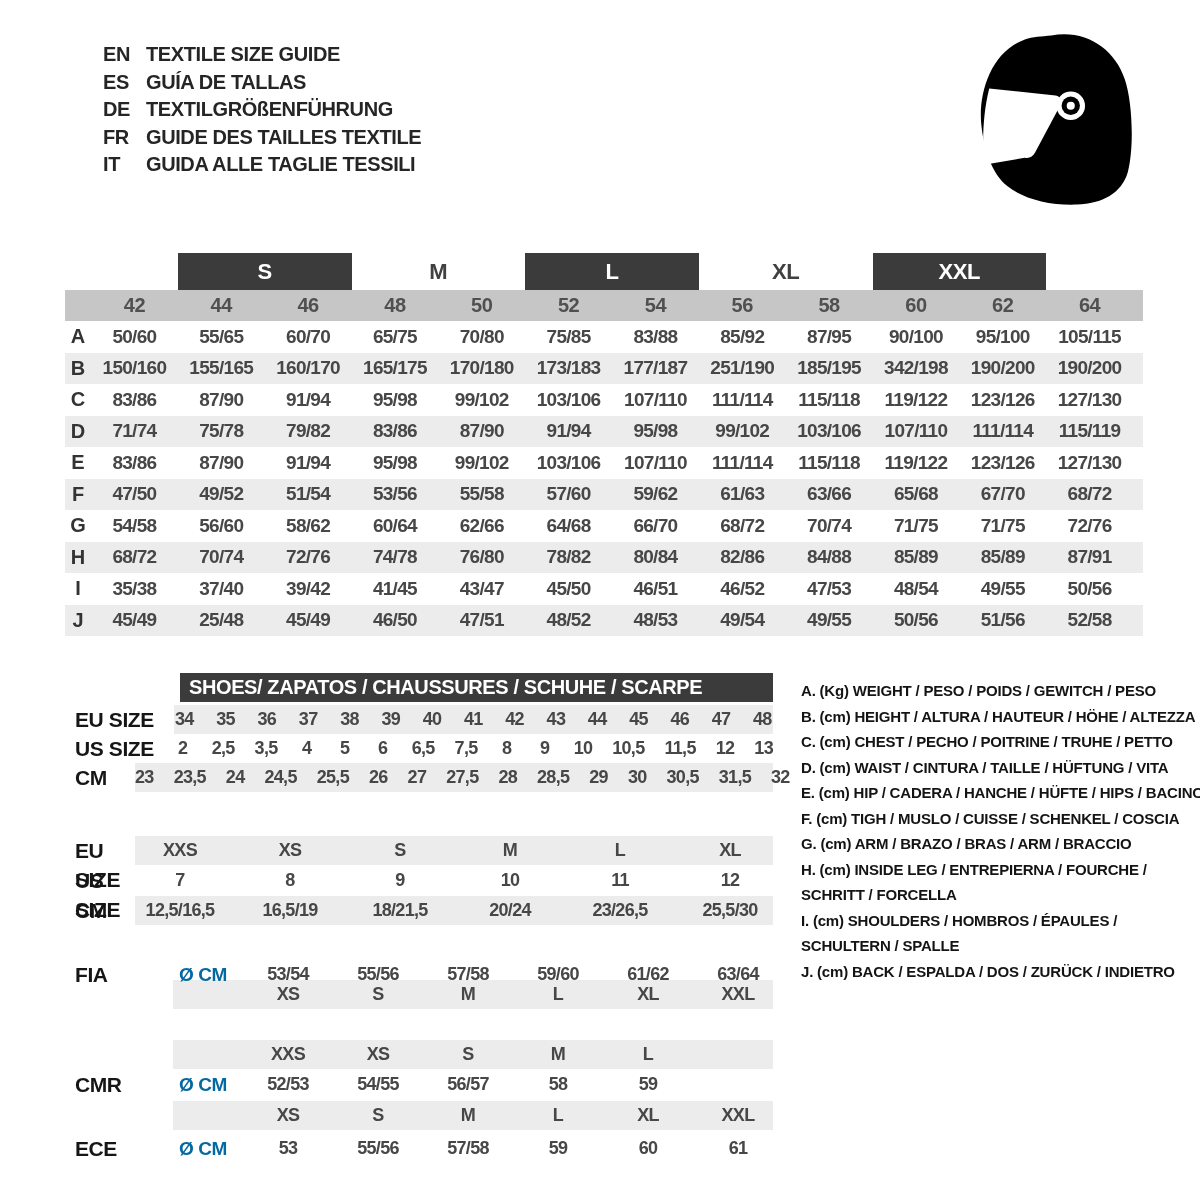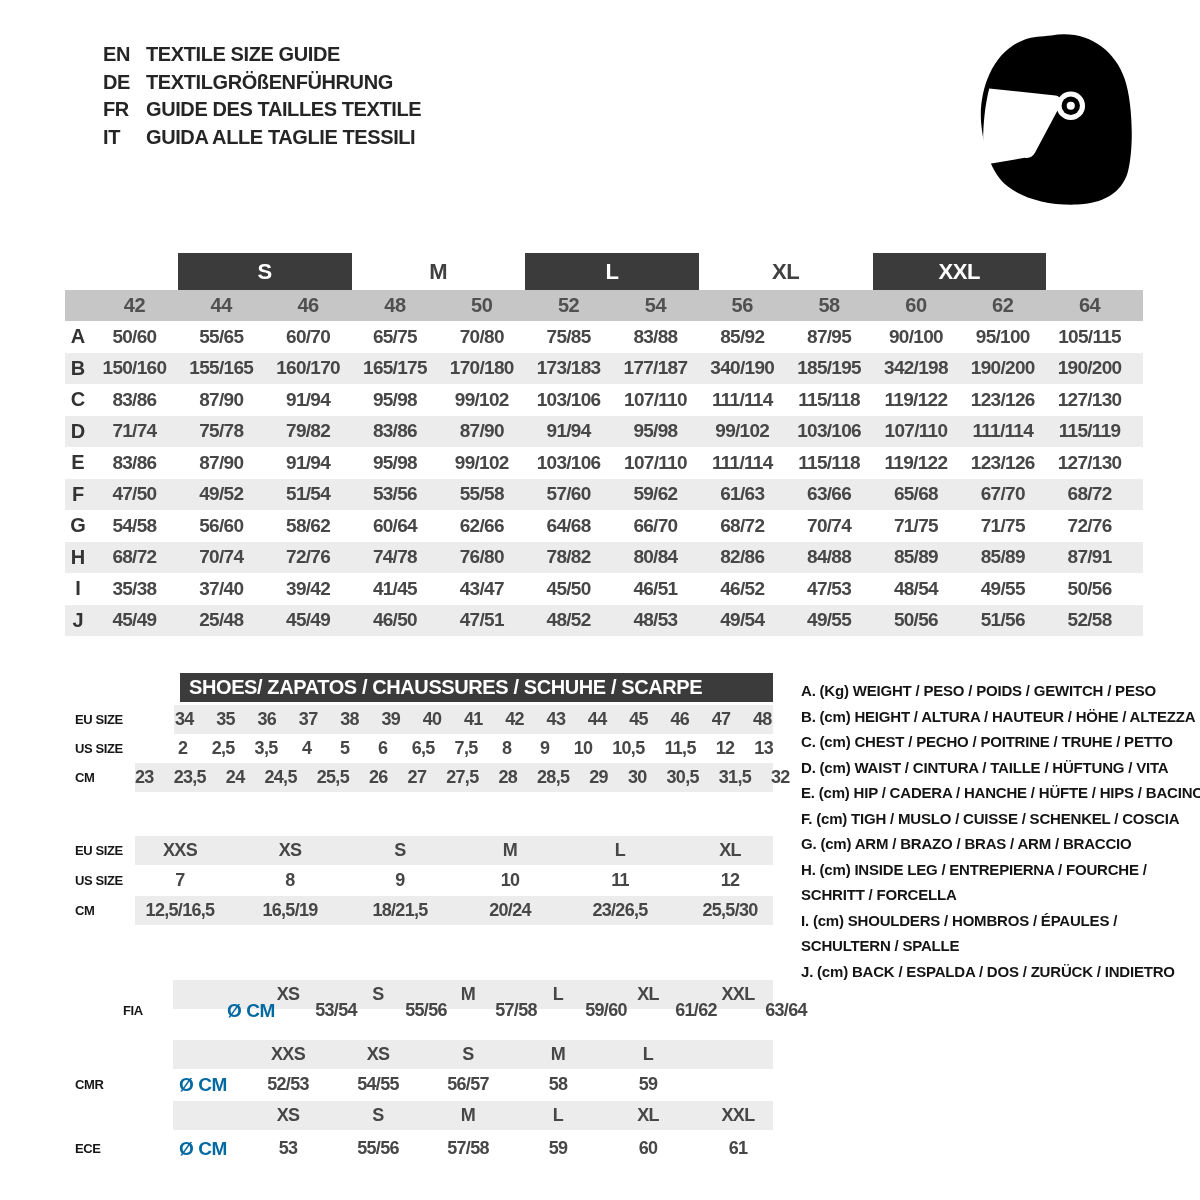--- a/index.html
+++ b/index.html
@@ -20,41 +20,45 @@
   .band-row{height:31px;background:var(--band);}
   .band-cell{text-align:center;font-size:20px;color:#505050;letter-spacing:-0.5px;}
   .data-row{height:31.5px;}
   .data-row.stripe{background:var(--stripe);}
   .letter{text-align:center;font-size:20px;color:#333;}
   .val{text-align:center;font-size:19px;color:#474747;letter-spacing:-0.7px;white-space:nowrap;}
   
   .sec-bar{position:absolute;left:180px;width:593px;height:29px;background:var(--dark);color:#fff;
            font-size:20px;line-height:29px;padding-left:9px;box-sizing:border-box;letter-spacing:-0.4px;white-space:nowrap;}
   .sec-row{position:absolute;left:75px;width:698px;height:29px;display:flex;}
-  .sec-row .lab{width:105px;font-size:13px;line-height:29px;color:#161616;letter-spacing:-0.4px;}
+  .sec-row .lab{width:105px;font-size:21px;line-height:29px;color:#161616;letter-spacing:-0.4px;}
   .cells{width:638px;height:100%;display:grid;align-items:center;box-sizing:border-box;gap:20px;}
   .cells.stripe{background:var(--stripe);}
   .cells .val{font-size:18px;}
   .cells-shoes{grid-template-columns:repeat(15,1fr);}
   .cells-gloves{grid-template-columns:repeat(6,90px);}
   .cells-helmet{grid-template-columns:60px repeat(6,70px);}
   .ocm{font-size:19px;color:#0369a1;text-align:center;letter-spacing:-0.4px;}
   
   .legend{position:absolute;left:801px;top:678px;}
   .legend-line{height:25.5px;line-height:25.5px;font-size:15px;color:#141414;letter-spacing:-0.2px;white-space:nowrap;}
 </style>
 </head>
 <body>
 
 <div class="page" style="--dark: #3b3b3b; --band: #c6c6c6; --stripe: #ececec;">
 
   <div class="langs" id="langs">
       <div class="lang-row">
         <div class="lang-code">EN</div>
         <div class="lang-title">TEXTILE SIZE GUIDE</div>
+      </div>
+      <div class="lang-row">
+        <div class="lang-code">ES</div>
+        <div class="lang-title">GUÍA DE TALLAS</div>
       </div>
       <div class="lang-row">
         <div class="lang-code">DE</div>
         <div class="lang-title">TEXTILGRÖßENFÜHRUNG</div>
       </div>
       <div class="lang-row">
         <div class="lang-code">FR</div>
         <div class="lang-title">GUIDE DES TAILLES TEXTILE</div>
       </div>
       <div class="lang-row">
@@ -111,21 +115,21 @@
         </div>
         <div class="mt-grid data-row stripe">
           <div class="letter">B</div>
           <div class="val">150/160</div>
           <div class="val">155/165</div>
           <div class="val">160/170</div>
           <div class="val">165/175</div>
           <div class="val">170/180</div>
           <div class="val">173/183</div>
           <div class="val">177/187</div>
-          <div class="val">340/190</div>
+          <div class="val">251/190</div>
           <div class="val">185/195</div>
           <div class="val">342/198</div>
           <div class="val">190/200</div>
           <div class="val">190/200</div>
         </div>
         <div class="mt-grid data-row">
           <div class="letter">C</div>
           <div class="val">83/86</div>
           <div class="val">87/90</div>
           <div class="val">91/94</div>
@@ -353,21 +357,21 @@
         <div class="cells cells-helmet stripe">
           <div class="ocm"></div>
           <div class="val">XS</div>
           <div class="val">S</div>
           <div class="val">M</div>
           <div class="val">L</div>
           <div class="val">XL</div>
           <div class="val">XXL</div>
         </div>
       </div>
-      <div class="sec-row" style="top: 996px; margin-left: 48px;">
+      <div class="sec-row" style="top: 960px;">
         <div class="lab">FIA</div>
         <div class="cells cells-helmet">
           <div class="ocm">Ø CM</div>
           <div class="val">53/54</div>
           <div class="val">55/56</div>
           <div class="val">57/58</div>
           <div class="val">59/60</div>
           <div class="val">61/62</div>
           <div class="val">63/64</div>
         </div>

